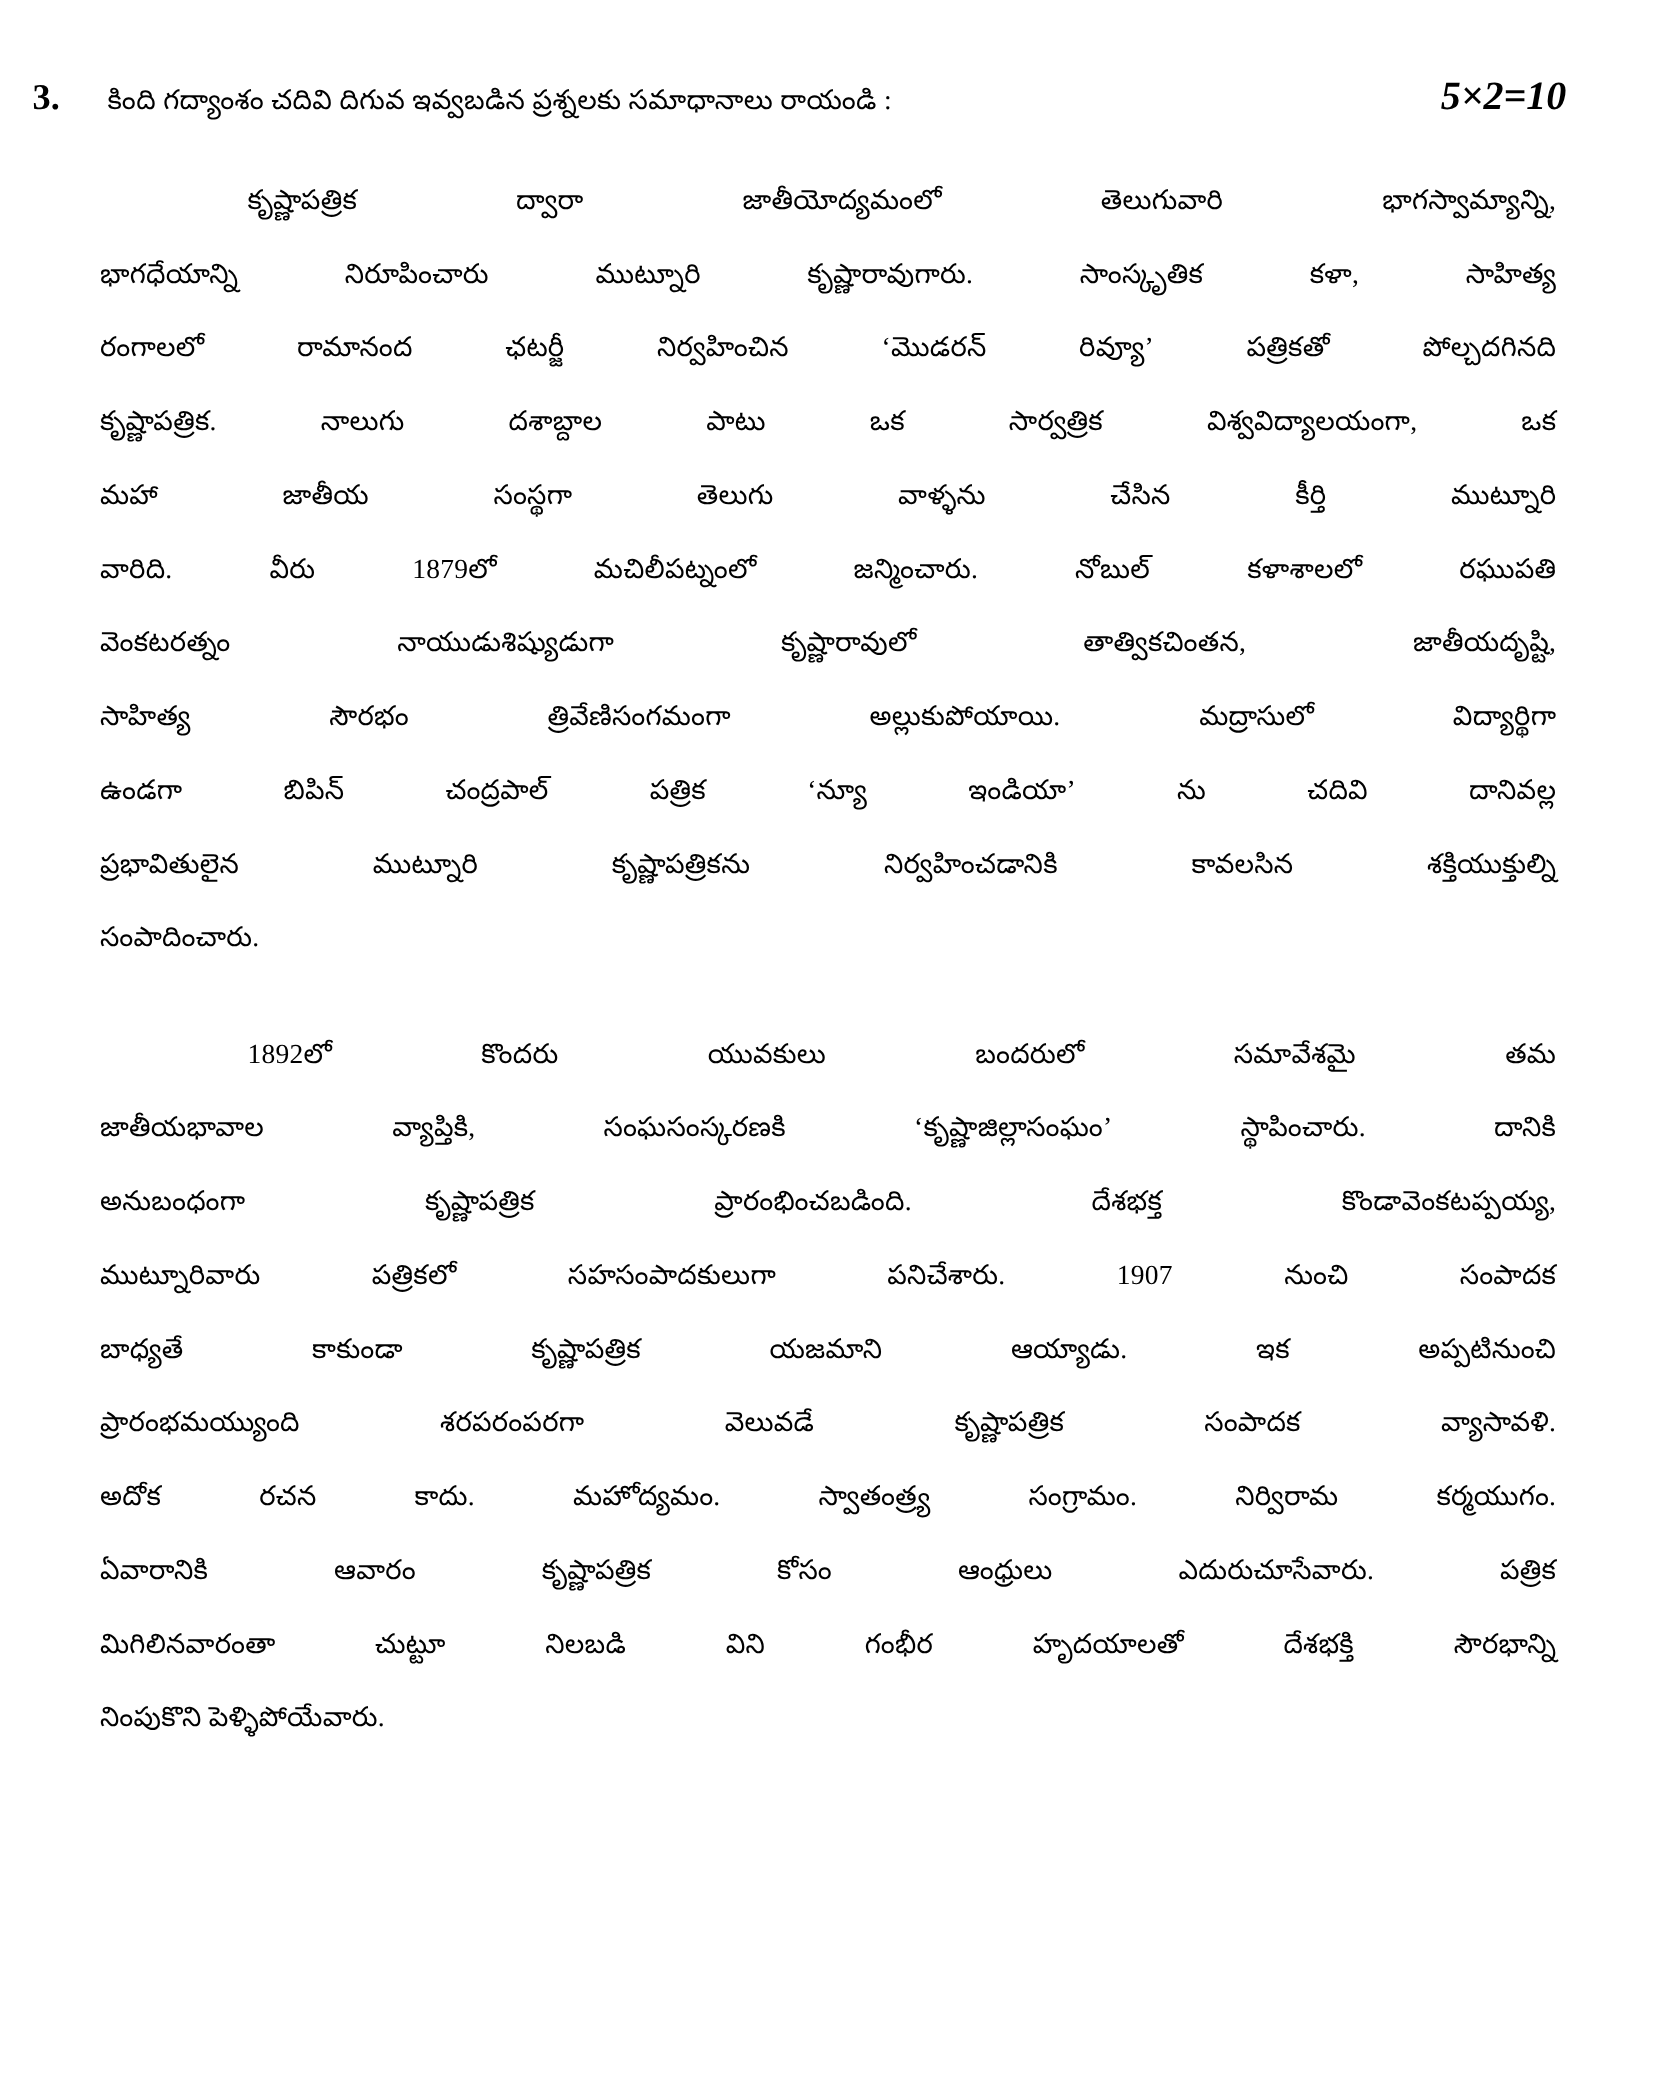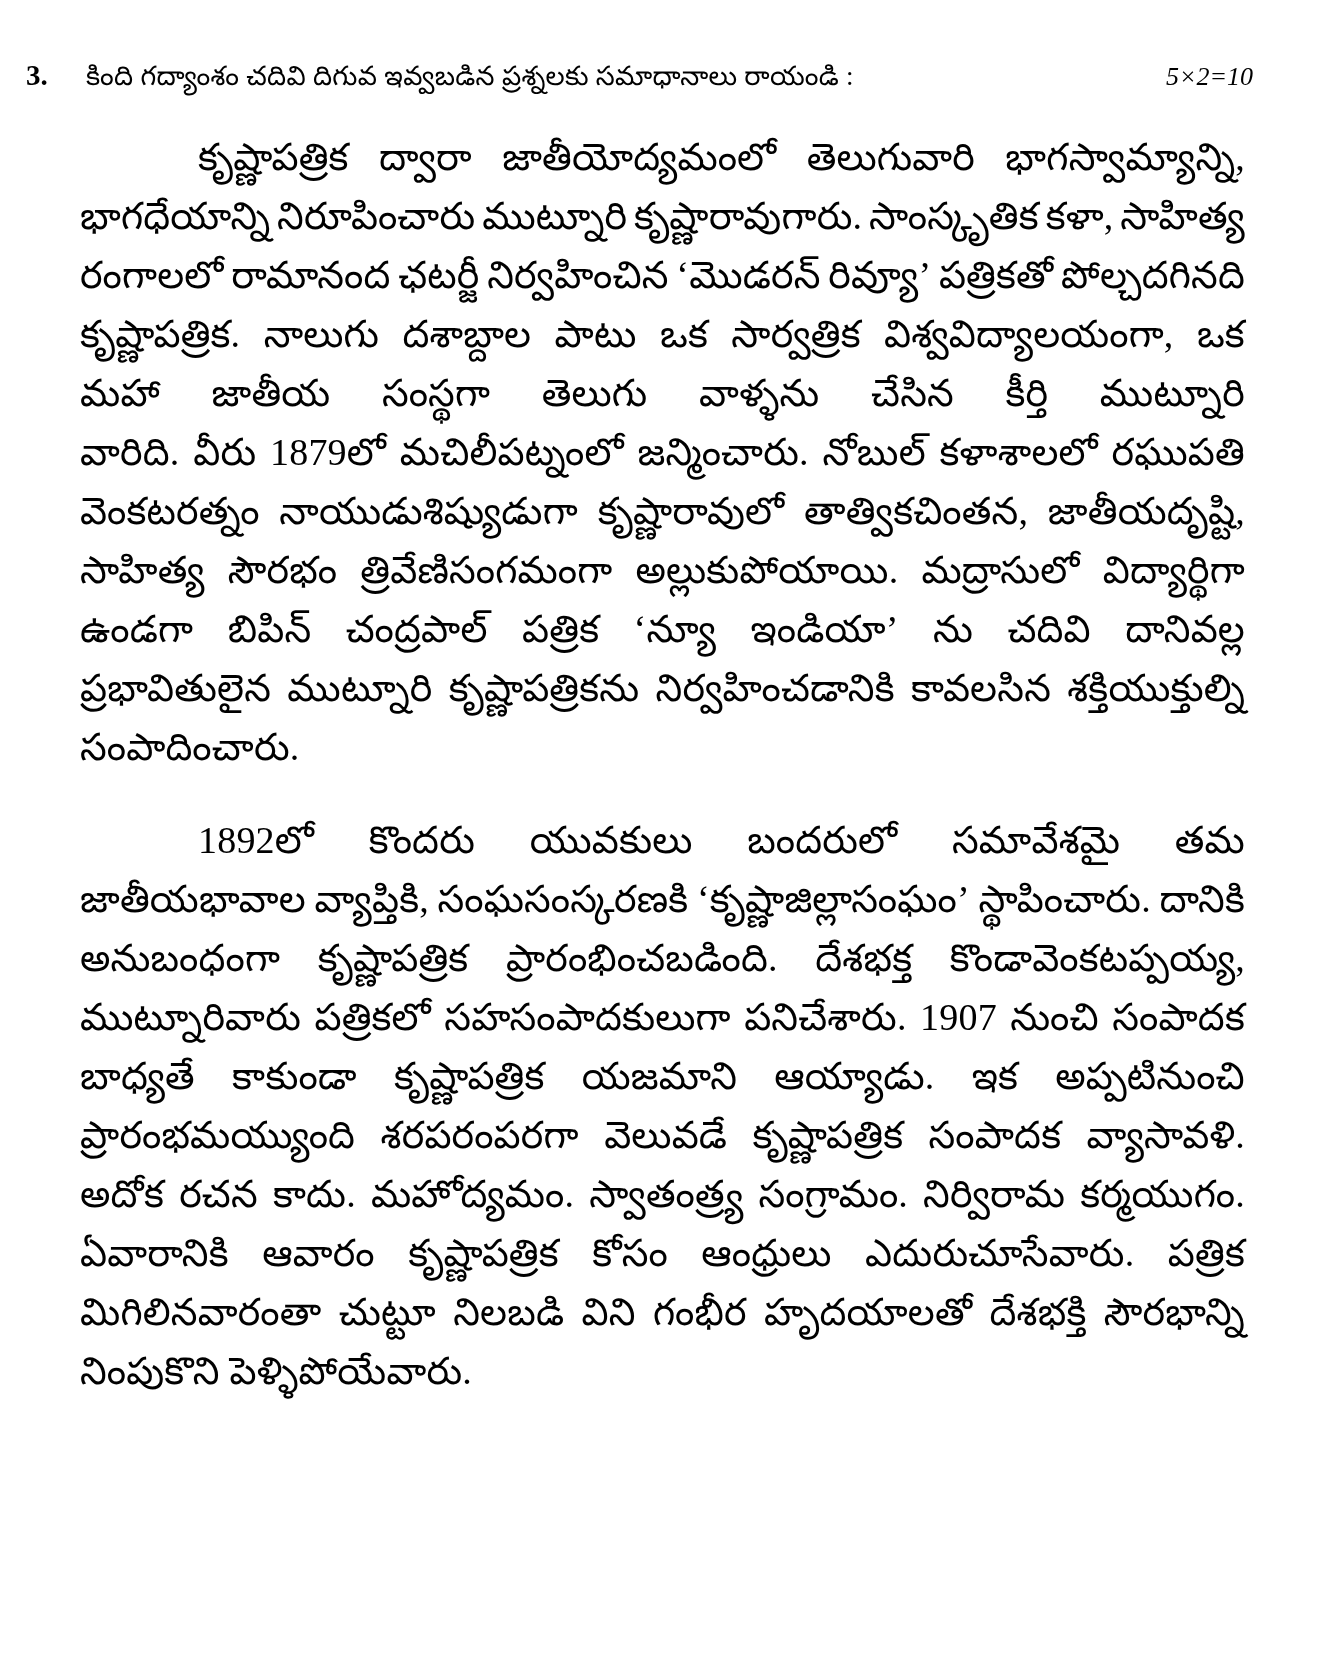--- a/index.html
+++ b/index.html
@@ -35,47 +35,47 @@
     width: 68px;
     font-weight: bold;
     font-size: 29px;
     line-height: 1.2;
     text-align: left;
     padding-left: 8px;
     box-sizing: border-box;
   }
   .q-text {
     flex: 1 1 auto;
-    font-size: 27px;
+    font-size: 22px;
     line-height: 1.25;
     letter-spacing: 0.3px;
     white-space: nowrap;
   }
   .q-marks {
     flex: 0 0 auto;
     font-style: italic;
-    font-weight: normal;
-    font-size: 26px;
+    font-weight: bold;
+    font-size: 32px;
     padding-left: 26px;
     white-space: nowrap;
   }
 
   
   .passage {
     padding-left: 62px;
     padding-right: 8px;
   }
   .para {
     margin: 0 0 34px 0;
   }
   .para:last-child {
     margin-bottom: 0;
   }
   .line {
-    font-size: 38px;
+    font-size: 22px;
     line-height: 59px;
     letter-spacing: 0.2px;
     white-space: nowrap;
     display: flex;
   }
   
   .line.just {
     display: flex;
     justify-content: space-between;
   }

